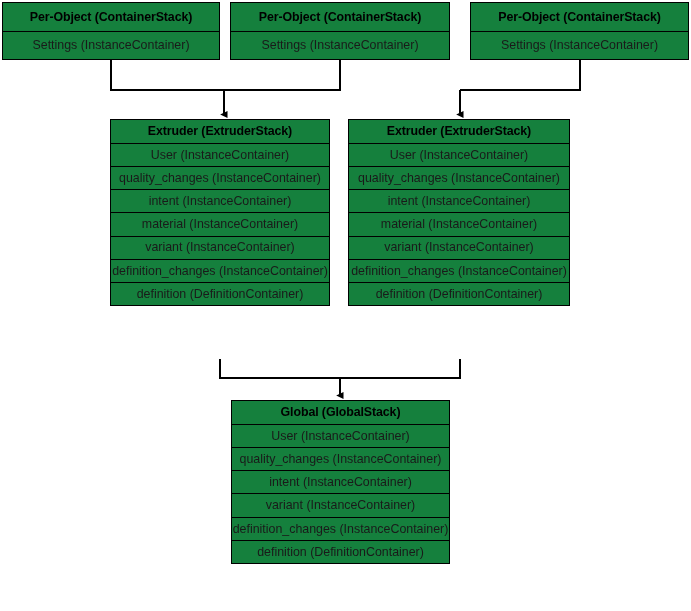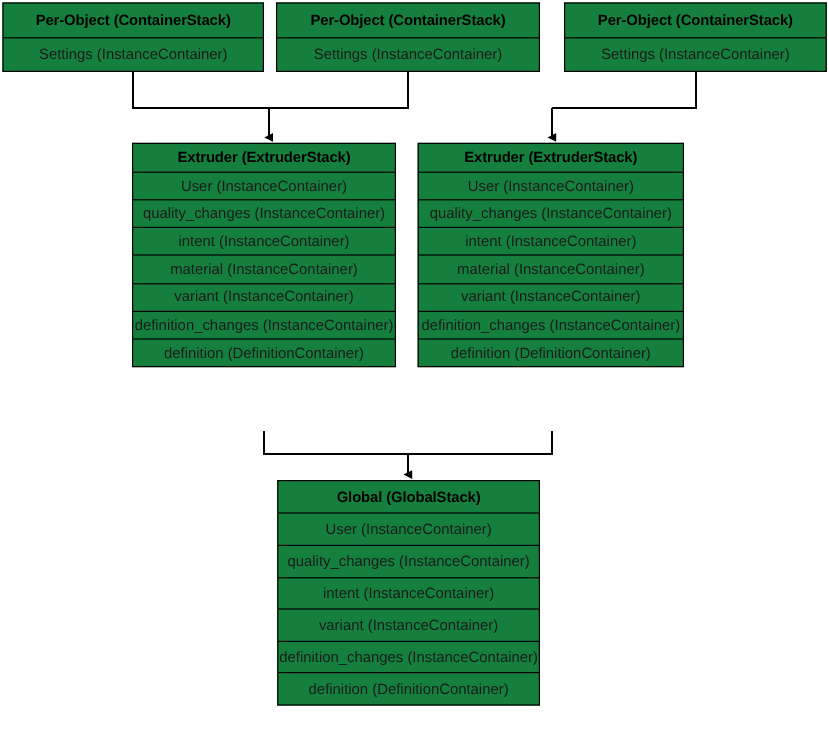--- a/index.html
+++ b/index.html
@@ -74,21 +74,21 @@
   .node.po-2 { left: 230px; width: 220px; }
   .node.po-3 { left: 470px; width: 219px; }
 
   
   .node.extruder { height: 187px; top: 119px; }
   .node.extruder .node-row { height: 30px; }
   .node.ex-1 { left: 110px; width: 220px; }
   .node.ex-2 { left: 348px; width: 222px; }
 
   
-  .node.global { left: 231px; top: 400px; width: 219px; height: 188px; }
+  .node.global { left: 231px; top: 400px; width: 219px; height: 164px; }
   .node.global .node-row { height: 29.71px; }
 </style>
 </head>
 <body>
 
 <div class="canvas">
 
   <svg class="edges" width="691" height="611" viewBox="0 0 691 611" xmlns="http://www.w3.org/2000/svg">
     <defs>
       <marker id="arrowhead" markerWidth="9" markerHeight="9" refX="4.2" refY="4.4" orient="auto" markerUnits="userSpaceOnUse">

